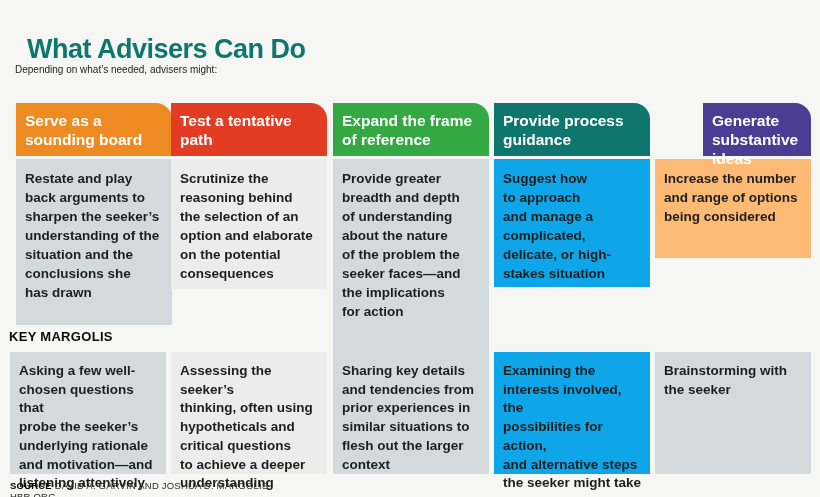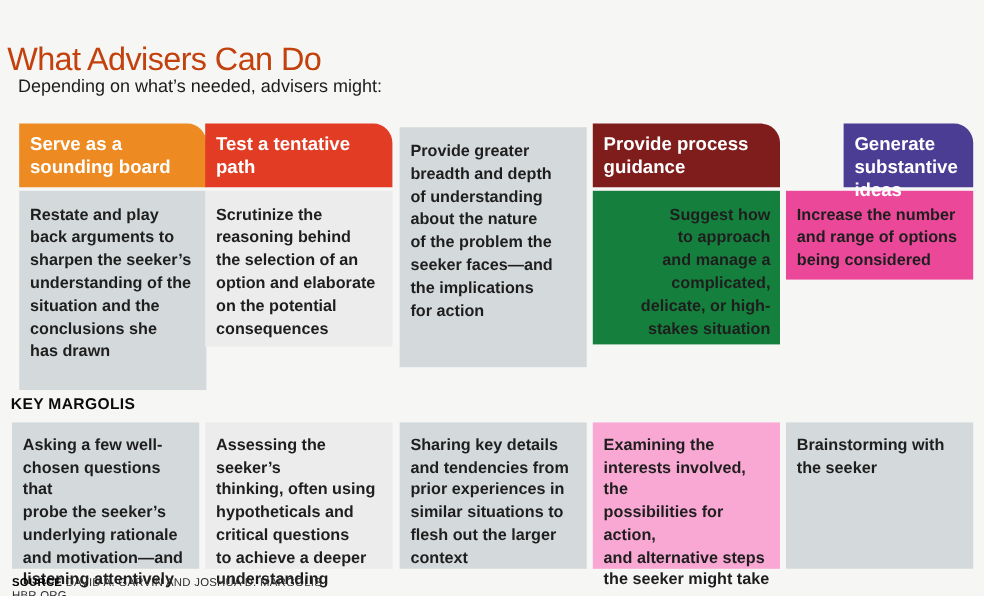--- a/index.html
+++ b/index.html
@@ -10,30 +10,30 @@
   }
   .canvas {
     position: relative;
     width: 820px;
     height: 497px;
     background: #f6f6f5;
     overflow: hidden;
   }
   .title {
     position: absolute;
-    left: 6px; top: 34px;
+    left: 27px; top: 34px;
     font-size: 27px;
-    font-weight: 400;
+    font-weight: 700;
     letter-spacing: -0.5px;
-    color: #c2410c;
+    color: #0f766e;
   }
   .subtitle {
     position: absolute;
     left: 15px; top: 64px;
-    font-size: 15px;
+    font-size: 10px;
     font-weight: 400;
     color: #1c1c1c;
   }
   .col { position: absolute; top: 103px; width: 156px; }
   .col-header {
     height: 53px;
     border-top-right-radius: 16px;
     color: #ffffff;
     font-size: 15.5px;
     font-weight: 700;
@@ -110,47 +110,50 @@
     </div>
     <div class="cell" style="height: 130px; background-color: rgb(236, 236, 236);">Scrutinize the
 reasoning behind
 the selection of an
 option and elaborate
 on the potential
 consequences</div>
   </div>
 
   <div class="col" style="left:333px">
+    <div class="col-header" style="background-color: rgb(51, 168, 67);">
+      <span>Expand the frame of reference</span>
+    </div>
     <div class="cell" style="height: 200px; background-color: rgb(212, 218, 219);">Provide greater
 breadth and depth
 of understanding
 about the nature
 of the problem the
 seeker faces—and
 the implications
 for action</div>
   </div>
 
   <div class="col" style="left:494px">
-    <div class="col-header" style="background-color: #7f1d1d;">
+    <div class="col-header" style="background-color: #0f766e;">
       <span>Provide process guidance</span>
     </div>
-    <div class="cell" style="height: 128px; background-color: #15803d; text-align: right;">Suggest how
+    <div class="cell" style="height: 128px; background-color: #0ea5e9;">Suggest how
 to approach
 and manage a
 complicated,
 delicate, or high-
 stakes situation</div>
   </div>
 
   <div class="col" style="left:655px">
     <div class="col-header" style="background-color: rgb(75, 60, 148); margin-left: 48px;">
       <span>Generate substantive ideas</span>
     </div>
-    <div class="cell" style="height: 74px; background-color: #ec4899;">Increase the number
+    <div class="cell" style="height: 99px; background-color: #fdba74;">Increase the number
 and range of options
 being considered</div>
   </div>
 
   <div class="kp-heading">KEY MARGOLIS</div>
 
   <div class="kp-cell" style="left: 10px; background-color: rgb(212, 218, 219);">Asking a few well-
 chosen questions that
 probe the seeker’s
 underlying rationale
@@ -161,21 +164,21 @@
 hypotheticals and
 critical questions
 to achieve a deeper
 understanding</div>
   <div class="kp-cell" style="left: 333px; background-color: rgb(212, 218, 219);">Sharing key details
 and tendencies from
 prior experiences in
 similar situations to
 flesh out the larger
 context</div>
-  <div class="kp-cell" style="left: 494px; background-color: #f9a8d4;">Examining the
+  <div class="kp-cell" style="left: 494px; background-color: #0ea5e9;">Examining the
 interests involved, the
 possibilities for action,
 and alternative steps
 the seeker might take</div>
   <div class="kp-cell" style="left: 655px; background-color: rgb(212, 218, 219);">Brainstorming with
 the seeker</div>
 
   <div class="source-row">
     <div>
       <span class="source-label">SOURCE</span>

